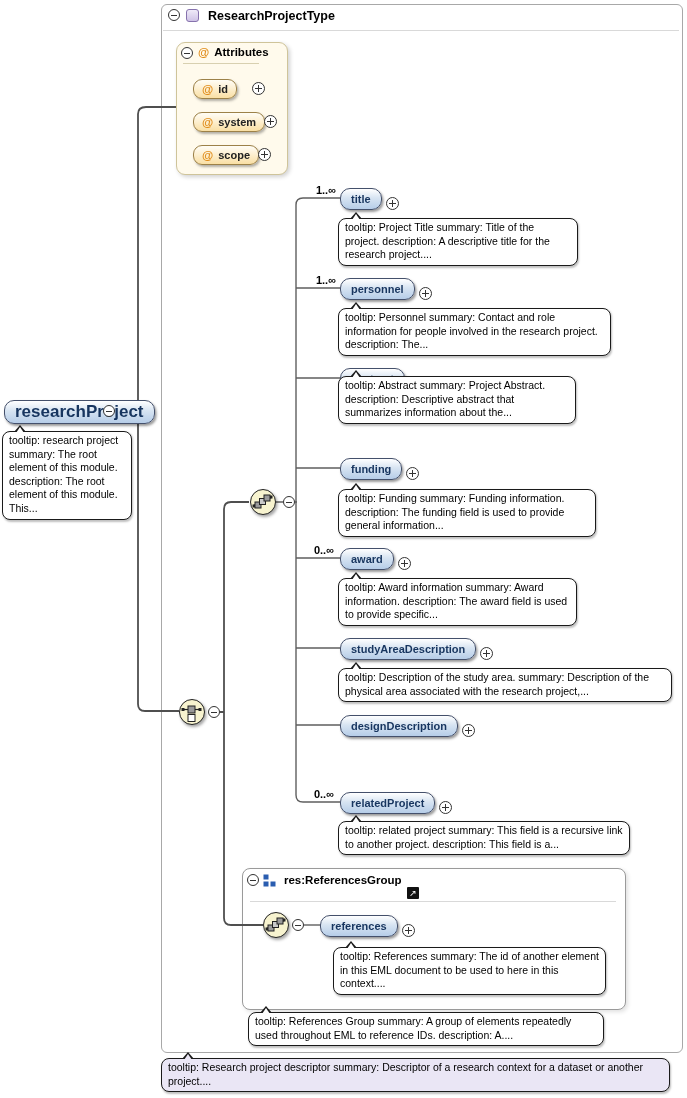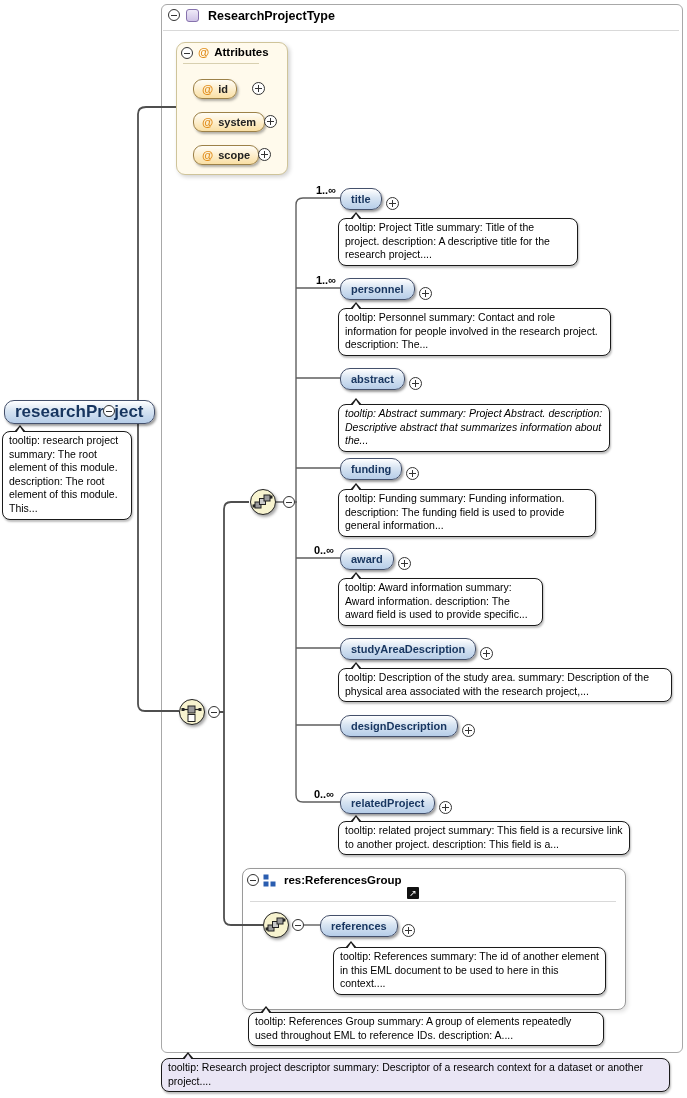--- a/index.html
+++ b/index.html
@@ -151,34 +151,34 @@
   <div class="row" style="left:340px;top:278px;">
     <span class="pill">personnel</span>
     <span class="circ plus"></span>
   </div>
   <div class="tip" style="left:338px;top:308px;width:273px;">tooltip: Personnel summary: Contact and role information for people involved in the research project. description: The...</div>
 
   <div class="row" style="left:340px;top:368px;">
     <span class="pill">abstract</span>
     <span class="circ plus"></span>
   </div>
-  <div class="tip" style="left:338px;top:404px;width:272px;font-style:italic;">tooltip: Abstract summary: Project Abstract. description: Descriptive abstract that summarizes information about the...</div>
+  <div class="tip" style="left:338px;top:376px;width:238px;">tooltip: Abstract summary: Project Abstract. description: Descriptive abstract that summarizes information about the...</div>
 
   <div class="row" style="left:340px;top:458px;">
     <span class="pill">funding</span>
     <span class="circ plus"></span>
   </div>
   <div class="tip" style="left:338px;top:489px;width:258px;">tooltip: Funding summary: Funding information. description: The funding field is used to provide general information...</div>
 
   <div class="card" style="left:302px;top:544px;">0..∞</div>
   <div class="row" style="left:340px;top:548px;">
     <span class="pill">award</span>
     <span class="circ plus"></span>
   </div>
-  <div class="tip" style="left:338px;top:578px;width:205px;">tooltip: Award information summary: Award information. description: The award field is used to provide specific...</div>
+  <div class="tip" style="left:338px;top:578px;width:239px;">tooltip: Award information summary: Award information. description: The award field is used to provide specific...</div>
 
   <div class="row" style="left:340px;top:638px;">
     <span class="pill">studyAreaDescription</span>
     <span class="circ plus"></span>
   </div>
   <div class="tip" style="left:338px;top:668px;width:334px;">tooltip: Description of the study area. summary: Description of the physical area associated with the research project,...</div>
 
   <div class="row" style="left:340px;top:715px;">
     <span class="pill">designDescription</span>
     <span class="circ plus"></span>

